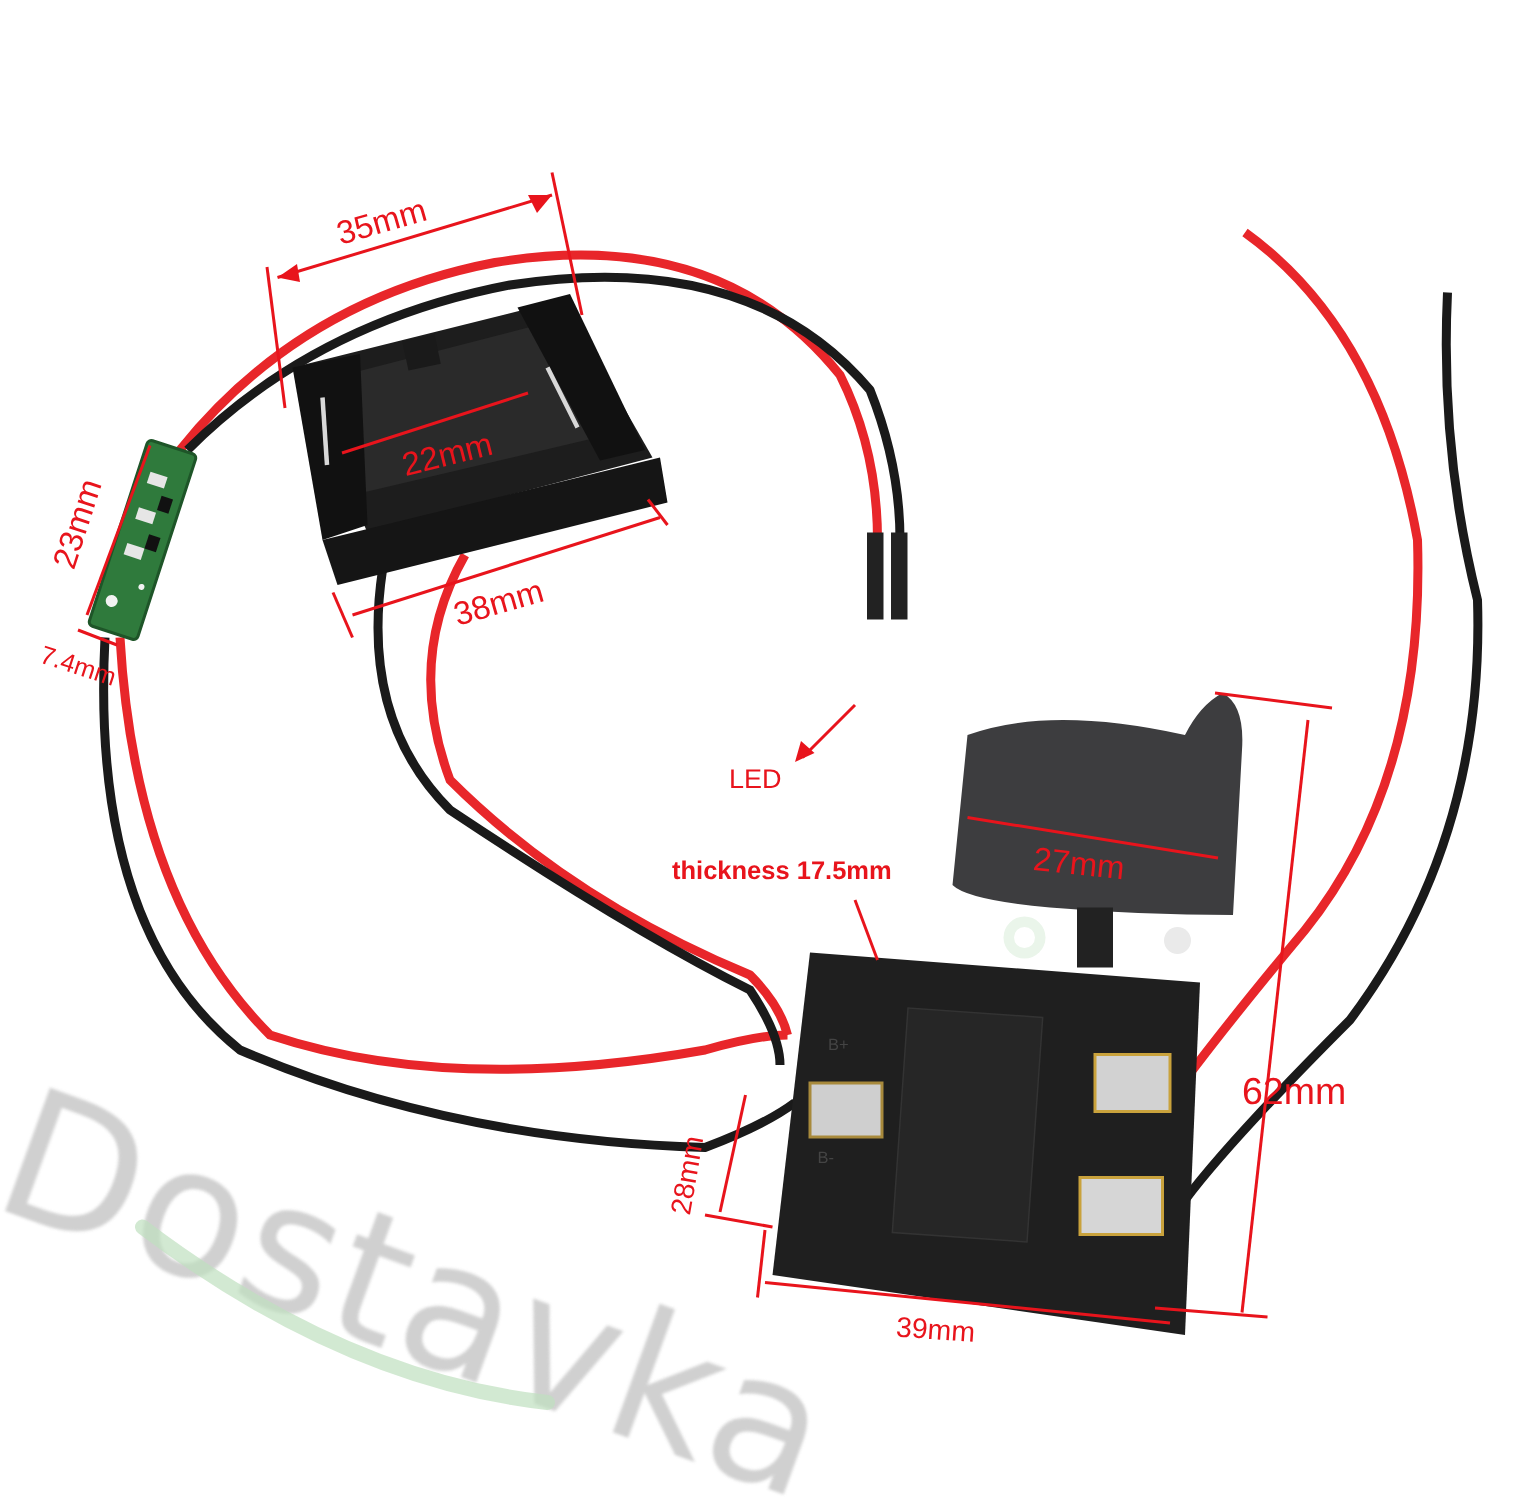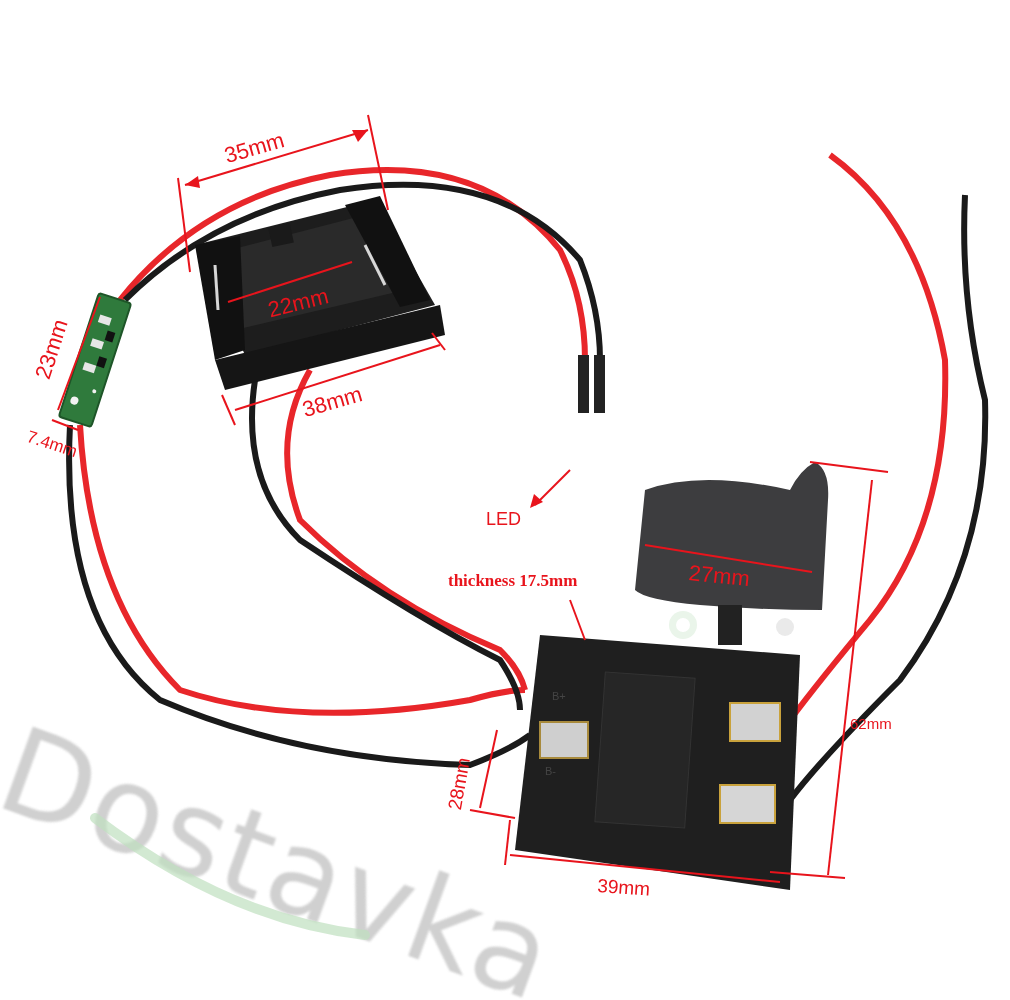--- a/index.html
+++ b/index.html
@@ -5,21 +5,21 @@
   html, body { margin: 0; padding: 0; background: #ffffff; }
   #canvas {
     position: relative; width: 1010px; height: 1000px; overflow: hidden;
     background: #ffffff; font-family: "Liberation Sans", sans-serif;
   }
   svg.scene { position: absolute; left: 0; top: 0; }
   .label {
     position: absolute; color: #e8141c; font-family: "Liberation Sans", sans-serif;
     font-size: 22px; white-space: nowrap; transform-origin: left top; line-height: 1;
   }
-  .label.bold { font-weight: bold; font-size: 17px; font-family: Liberation Serif, serif; }
+  .label.bold { font-weight: bold; font-size: 17px; }
   .watermark {
     position: absolute; left: 30px; top: 700px; font-size: 120px; color: #c8c8c8;
     opacity: 0.85; transform: rotate(20deg); transform-origin: left top;
     font-family: "DejaVu Sans", sans-serif; letter-spacing: 2px; filter: blur(1.2px);
   }
 </style>
 </head>
 <body>
 
 <div id="canvas">
@@ -123,17 +123,17 @@
   </svg>
 
   <div class="label" style="left:222px; top:146px; transform:rotate(-16deg);">35mm</div>
   <div class="label" style="left:266px; top:300px; transform:rotate(-14deg);">22mm</div>
   <div class="label" style="left:300px; top:400px; transform:rotate(-16deg);">38mm</div>
   <div class="label" style="left:32px; top:375px; transform:rotate(-72deg);">23mm</div>
   <div class="label" style="left:30px; top:428px; font-size:17px; transform:rotate(18deg);">7.4mm</div>
   <div class="label" style="left:486px; top:510px; font-size:18px;">LED</div>
   <div class="label bold" style="left:448px; top:572px;">thickness 17.5mm</div>
   <div class="label" style="left:690px; top:562px; transform:rotate(6deg);">27mm</div>
-  <div class="label" style="left:850px; top:716px; font-size:15px;">62mm</div>
+  <div class="label" style="left:828px; top:716px; font-size:25px;">62mm</div>
   <div class="label" style="left:445px; top:808px; font-size:19px; transform:rotate(-80deg);">28mm</div>
   <div class="label" style="left:598px; top:876px; font-size:19px; transform:rotate(4deg);">39mm</div>
 
 </div>
 
 </body></html>

